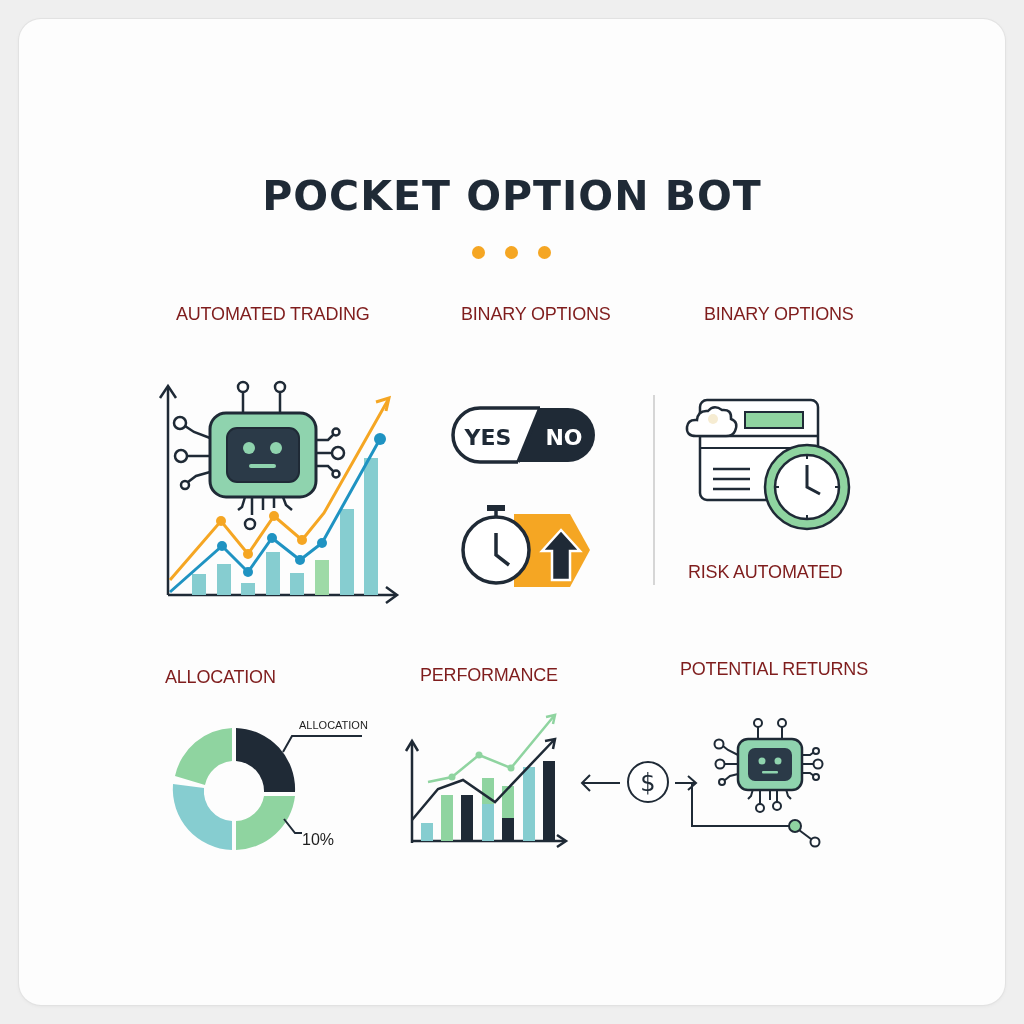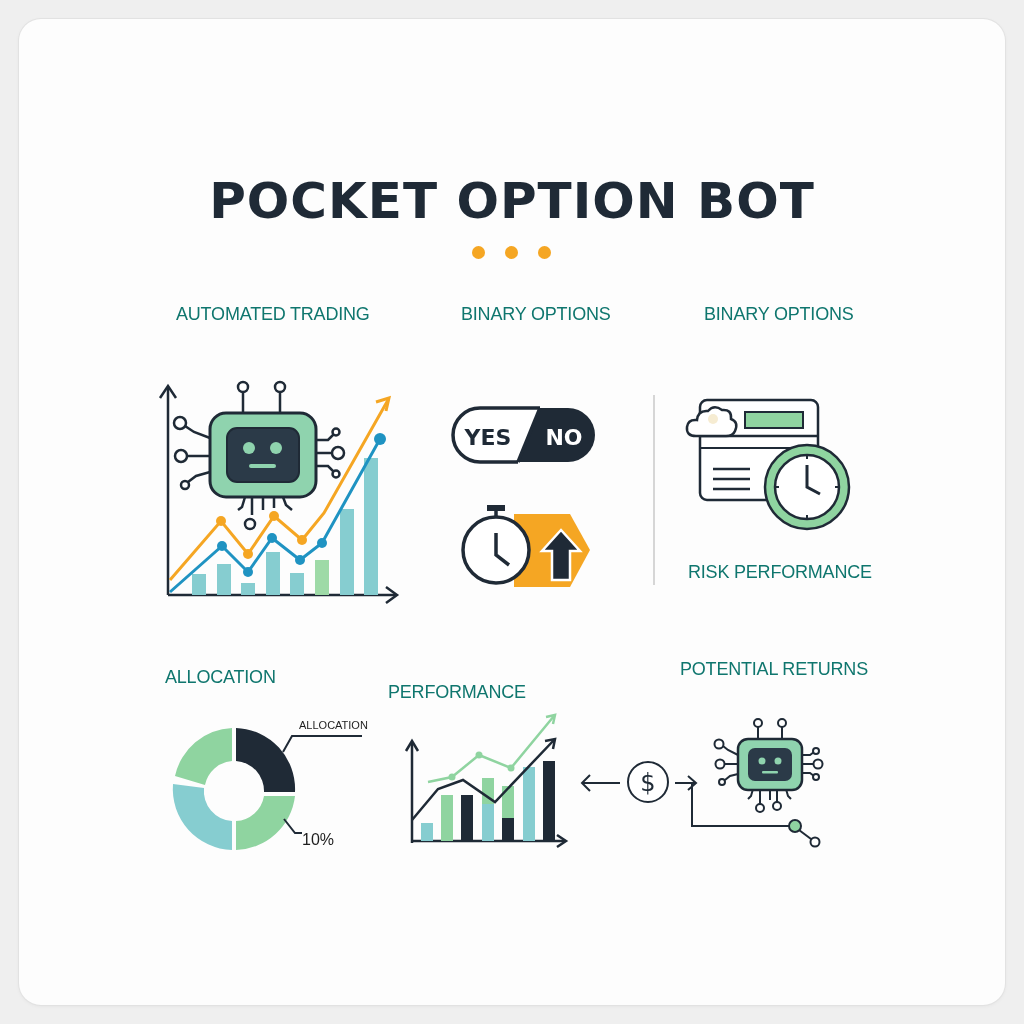--- a/index.html
+++ b/index.html
@@ -6,28 +6,28 @@
     body {
       width:1024px; height:1024px; background:#efefef;
       font-family:"Liberation Sans", sans-serif; position:relative; overflow:hidden;
     }
     .card {
       position:absolute; left:19px; top:19px; width:986px; height:986px;
       background:#fdfdfd; border-radius:22px; box-shadow:0 0 0 1px #e2e2e2, 0 1px 4px rgba(0,0,0,0.06);
     }
     .title {
       position:absolute; left:0; width:1024px; top:172px; text-align:center;
-      font-family:"DejaVu Sans", sans-serif; font-weight:bold; font-size:50px;
+      font-family:"DejaVu Sans", sans-serif; font-weight:bold; font-size:41px;
       color:#1f2a36; letter-spacing:1px;
     }
     .dots { position:absolute; top:246px; left:472px; display:flex; gap:20px; }
     .dot { width:13px; height:13px; border-radius:50%; background:#f5a623; }
     .label {
       position:absolute; font-family:"Liberation Sans", sans-serif; font-size:18px;
-      color:#0f766e; white-space:nowrap; letter-spacing:-0.2px;
+      color:#7f1d1d; white-space:nowrap; letter-spacing:-0.2px;
     }
     .svgbox { position:absolute; }
     .divider { position:absolute; left:653px; top:395px; width:2px; height:190px; background:#d6d6d6; }
   </style>
 </head>
 <body>
 
 <div class="card"></div>
 
 <div class="title">POCKET OPTION BOT</div>
@@ -138,24 +138,24 @@
   <line x1="33" y1="99" x2="70" y2="99" stroke="#1f2a36" stroke-width="2.5"></line>
 
   <circle cx="127" cy="97" r="42" fill="#8fd4a0" stroke="#1f2a36" stroke-width="2.5"></circle>
   <circle cx="127" cy="97" r="32" fill="#fff" stroke="#1f2a36" stroke-width="2.5"></circle>
   <polyline points="127,75 127,97 140,104" fill="none" stroke="#1f2a36" stroke-width="3"></polyline>
   <line x1="127" y1="66" x2="127" y2="69" stroke="#1f2a36" stroke-width="2"></line>
   <line x1="127" y1="125" x2="127" y2="128" stroke="#1f2a36" stroke-width="2"></line>
   <line x1="96" y1="97" x2="99" y2="97" stroke="#1f2a36" stroke-width="2"></line>
   <line x1="155" y1="97" x2="158" y2="97" stroke="#1f2a36" stroke-width="2"></line>
 </svg>
-<div class="label" style="left:688px; top:562px;">RISK PERFORMANCE</div>
+<div class="label" style="left:688px; top:562px;">RISK AUTOMATED</div>
 
 <div class="label" style="left:165px; top:667px;">ALLOCATION</div>
-<div class="label" style="left:388px; top:665px;margin-top:17px;">PERFORMANCE</div>
+<div class="label" style="left:420px; top:665px;">PERFORMANCE</div>
 <div class="label" style="left:680px; top:659px;">POTENTIAL RETURNS</div>
 
 <svg class="svgbox" style="left:160px; top:700px;" width="220" height="170" viewBox="0 0 220 170">
   <g transform="translate(74,89)">
 
     <path d="M2,-61 A61,61 0 0 1 61,3 L30,3 A30,30 0 0 0 2,-28 Z" fill="#1f2a36"></path>
 
     <path d="M61,7 A61,61 0 0 1 2,61 L2,32 A30,30 0 0 0 30,7 Z" fill="#8fd4a0"></path>
 
     <path d="M-2,61 A61,61 0 0 1 -61,-5 L-30,-1 A30,30 0 0 0 -2,32 Z" fill="#86cdd0"></path>

